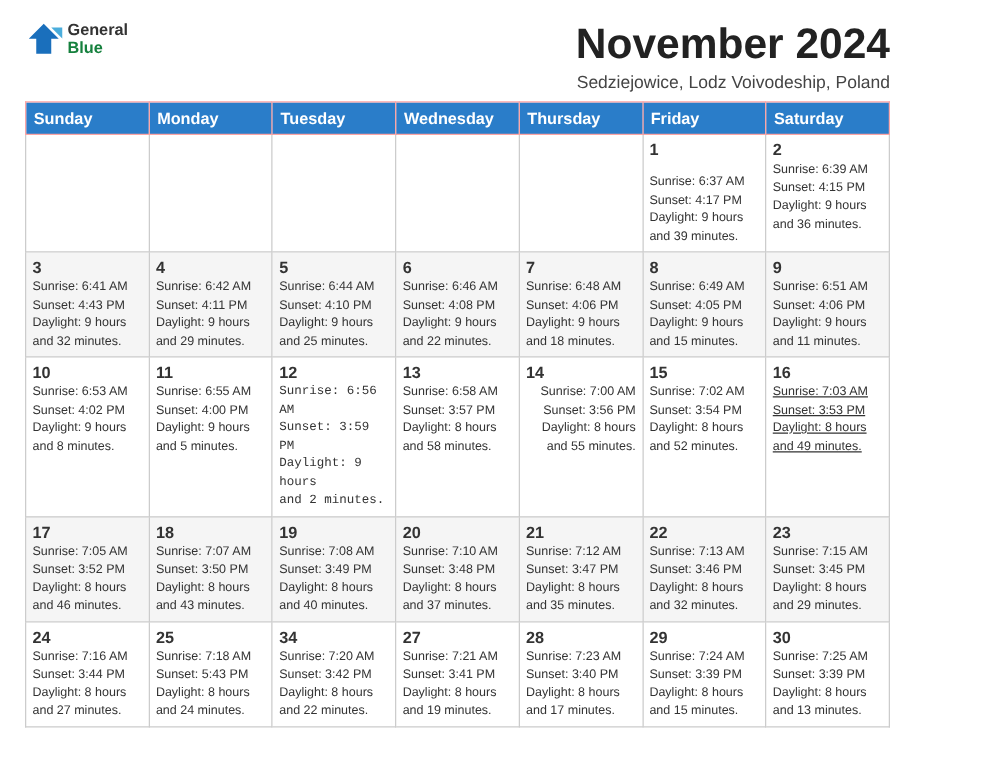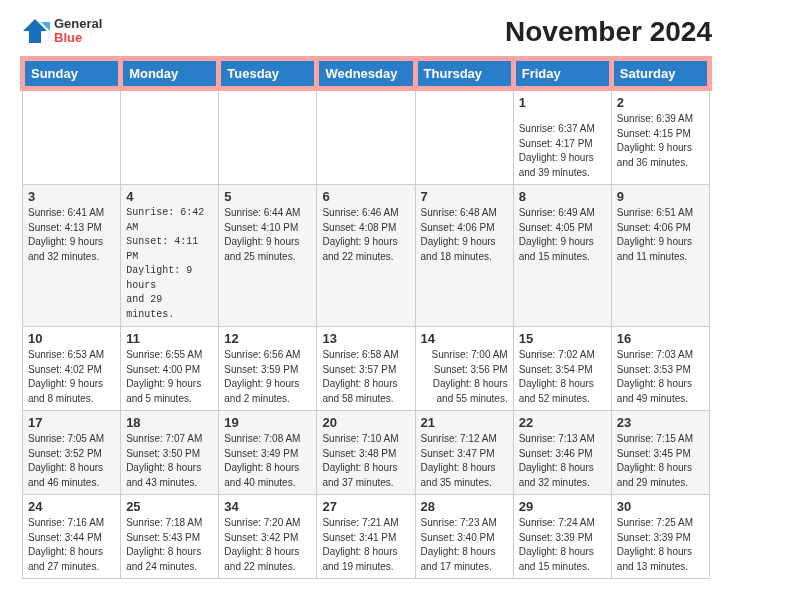--- a/index.html
+++ b/index.html
@@ -25,52 +25,52 @@
       gap: 0;
     }
     .logo-text {
       display: flex;
       flex-direction: column;
       font-size: 13px;
       font-weight: bold;
       line-height: 1.1;
     }
     .logo-text .general { color: #333; }
-    .logo-text .blue { color: #ef4444; }
+    .logo-text .blue { color: #15803d; }
     .logo-icon {
       width: 30px;
       height: 30px;
       margin-right: 4px;
     }
     .title-block {
       text-align: right;
     }
     .month-title {
-      font-size: 28px;
+      font-size: 34px;
       font-weight: bold;
       color: #222;
     }
     .location {
       font-size: 14px;
       color: #444;
       margin-top: 2px;
     }
     .calendar {
       width: 100%;
       border-collapse: collapse;
       table-layout: fixed;
     }
     .calendar th {
       background: #2a7dc9;
       color: #fff;
       text-align: left;
       padding: 5px 6px;
       font-size: 13px;
       font-weight: bold;
-      border: 5px solid #fca5a5;
+      border: 1px solid #fca5a5;
     }
     .calendar td {
       vertical-align: top;
       border: 1px solid #ccc;
       padding: 4px 5px;
       font-size: 10.5px;
       color: #333;
       background: #fff;
       height: 82px;
     }
@@ -102,20 +102,21 @@
         <polygon points="20,4 36,20 28,20 28,36 12,36 12,20 4,20" fill="#1a6fbc"></polygon>
         <polygon points="28,8 40,8 40,20" fill="#4aaddc"></polygon>
       </svg>
       <div class="logo-text">
         <span class="general">General</span>
         <span class="blue">Blue</span>
       </div>
     </div>
     <div class="title-block">
       <div class="month-title">November 2024</div>
+      <div class="location">Sedziejowice, Lodz Voivodeship, Poland</div>
     </div>
   </div>
 
   <table class="calendar">
     <thead>
       <tr>
         <th>Sunday</th>
         <th>Monday</th>
         <th>Tuesday</th>
         <th>Wednesday</th>
@@ -143,27 +144,27 @@
             <div class="day-info" style="white-space: pre-line;">Sunrise: 6:39 AM
 Sunset: 4:15 PM
 Daylight: 9 hours
 and 36 minutes.</div>
           </td>
         </tr>
         <tr>
           <td>
             <span class="day-num">3</span>
             <div class="day-info" style="white-space: pre-line;">Sunrise: 6:41 AM
-Sunset: 4:13 PM
+Sunset: 4:43 PM
 Daylight: 9 hours
 and 32 minutes.</div>
           </td>
           <td>
             <span class="day-num">4</span>
-            <div class="day-info" style="white-space: pre-line; font-family: Liberation Mono, monospace;">Sunrise: 6:42 AM
+            <div class="day-info" style="white-space: pre-line;">Sunrise: 6:42 AM
 Sunset: 4:11 PM
 Daylight: 9 hours
 and 29 minutes.</div>
           </td>
           <td>
             <span class="day-num">5</span>
             <div class="day-info" style="white-space: pre-line;">Sunrise: 6:44 AM
 Sunset: 4:10 PM
 Daylight: 9 hours
 and 25 minutes.</div>
@@ -207,21 +208,21 @@
           </td>
           <td>
             <span class="day-num">11</span>
             <div class="day-info" style="white-space: pre-line;">Sunrise: 6:55 AM
 Sunset: 4:00 PM
 Daylight: 9 hours
 and 5 minutes.</div>
           </td>
           <td>
             <span class="day-num">12</span>
-            <div class="day-info" style="white-space: pre-line;">Sunrise: 6:56 AM
+            <div class="day-info" style="white-space: pre-line; font-family: Liberation Mono, monospace;">Sunrise: 6:56 AM
 Sunset: 3:59 PM
 Daylight: 9 hours
 and 2 minutes.</div>
           </td>
           <td>
             <span class="day-num">13</span>
             <div class="day-info" style="white-space: pre-line;">Sunrise: 6:58 AM
 Sunset: 3:57 PM
 Daylight: 8 hours
 and 58 minutes.</div>
@@ -235,21 +236,21 @@
           </td>
           <td>
             <span class="day-num">15</span>
             <div class="day-info" style="white-space: pre-line;">Sunrise: 7:02 AM
 Sunset: 3:54 PM
 Daylight: 8 hours
 and 52 minutes.</div>
           </td>
           <td>
             <span class="day-num">16</span>
-            <div class="day-info" style="white-space: pre-line;">Sunrise: 7:03 AM
+            <div class="day-info" style="white-space: pre-line; text-decoration: underline;">Sunrise: 7:03 AM
 Sunset: 3:53 PM
 Daylight: 8 hours
 and 49 minutes.</div>
           </td>
         </tr>
         <tr>
           <td>
             <span class="day-num">17</span>
             <div class="day-info" style="white-space: pre-line;">Sunrise: 7:05 AM
 Sunset: 3:52 PM

